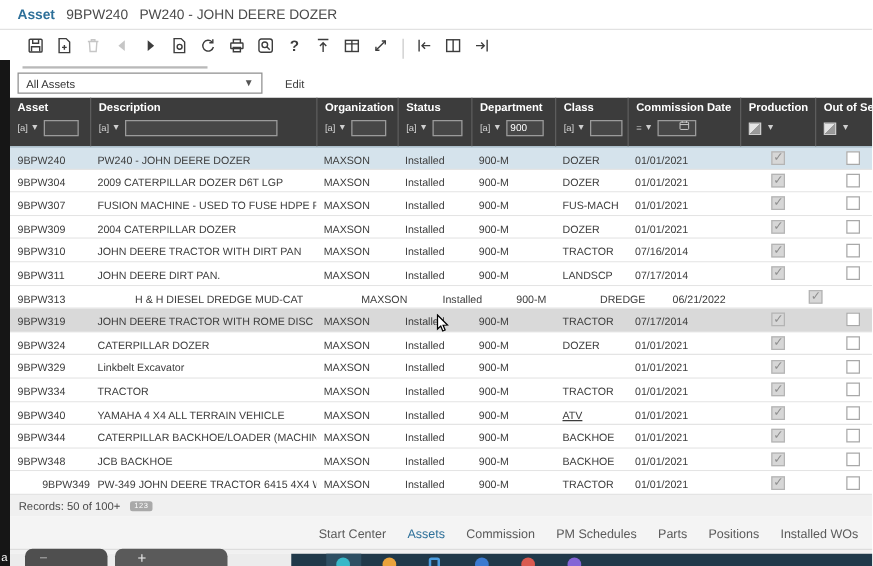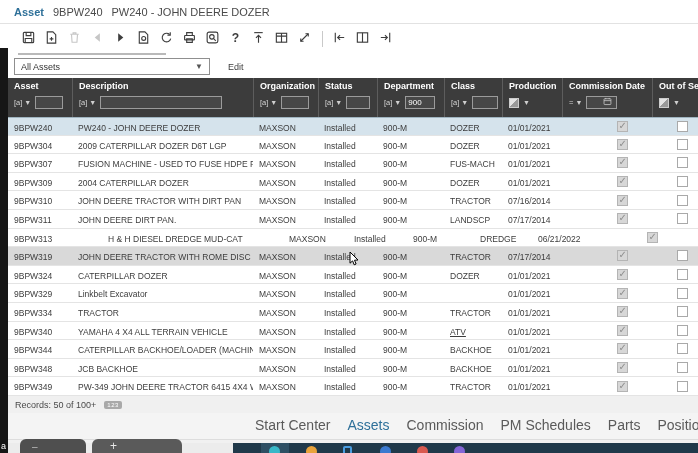--- a/index.html
+++ b/index.html
@@ -62,21 +62,21 @@
   .cbox.checked::after { content:"\2713"; position:absolute; left:1px; top:-2px; font-size:10px; color:#8e8e8e; }
 
   
   .footer { position:absolute; left:8px; top:396px; width:690px; height:17px; background:#f0f0f0;
             display:flex; align-items:center; padding-left:7px; }
   .footer .rectext { font-size:9px; color:#4a4a4a; }
   .footer .badge { margin-left:8px; background:#a9a9a9; color:#fff; font-size:6px; padding:1px 3px;
                    border-radius:2px; letter-spacing:0.5px; }
   .tabsbar { position:absolute; left:8px; top:413px; width:690px; height:26px; background:#f4f4f4;
              display:flex; align-items:flex-end; padding:0 0 6px 247px; overflow:hidden; }
-  .tab { font-size:14px; color:#5a5a5a; margin-right:17px; white-space:nowrap; position:relative; cursor:pointer; }
+  .tab { font-size:10px; color:#5a5a5a; margin-right:17px; white-space:nowrap; position:relative; cursor:pointer; }
   .tab.active { color:#2e7099; }
   .tab.active::before { content:""; position:absolute; left:-6px; right:-6px; top:-13px; height:3px; background:#1f4e63; }
 
   
   .bottomstrip { position:absolute; left:8px; top:439px; width:690px; height:4px; background:#f1f1f1; border-top:1px solid #ddd; }
   .browser-tabs { position:absolute; left:8px; top:443px; width:225px; height:10px; background:#ececec; }
   .btab { position:absolute; left:12px; top:-4px; width:66px; height:14px; background:#4f4f4f;
           border-radius:6px 6px 0 0; display:flex; align-items:center; cursor:pointer; }
   .btab .dash { color:#bdbdbd; font-size:10px; margin-left:12px; }
   .newtab { position:absolute; left:84px; top:-4px; width:90px; height:14px; background:#5a5a5a;
@@ -258,41 +258,41 @@
           </div>
         </div>
         <div class="hcell" style="width: 58px;">
           <div class="hlabel">Class</div>
           <div class="hfilter">
             <span class="fop">[a]</span>
             <span class="fcaret">▼</span>
             <input class="finput" style="width: 26px;" value="">
           </div>
         </div>
-        <div class="hcell" style="width: 60px;">
-          <div class="hlabel">Production</div>
-          <div class="hfilter">
-            <span class="fbool"></span>
-            <span class="fcaret">▼</span>
-          </div>
-        </div>
         <div class="hcell" style="width: 90px;">
           <div class="hlabel">Commission Date</div>
           <div class="hfilter">
             <span class="fop">=</span>
             <span class="fcaret">▼</span>
             <span class="fdate">
               <span><svg viewBox="0 0 16 16">
                   <rect x="1.5" y="2.5" width="10" height="8.5" rx="1"></rect>
                   <path d="M1.5 5.3h10M4 1.3v2M9 1.3v2"></path>
                 </svg></span>
             </span>
           </div>
         </div>
         <div class="hcell" style="width: 60px;">
+          <div class="hlabel">Production</div>
+          <div class="hfilter">
+            <span class="fbool"></span>
+            <span class="fcaret">▼</span>
+          </div>
+        </div>
+        <div class="hcell" style="width: 60px;">
           <div class="hlabel">Out of Service</div>
           <div class="hfilter">
             <span class="fbool"></span>
             <span class="fcaret">▼</span>
           </div>
         </div>
       </div>
       <div class="tbody">
         <div class="trow selected">
           <div class="cell" style="width: 64px;">9BPW240</div>
@@ -498,21 +498,21 @@
           <div class="cell" style="width: 58px;">BACKHOE</div>
           <div class="cell" style="width: 90px;">01/01/2021</div>
           <div class="cell chk" style="width: 60px;">
             <span class="cbox checked"></span>
           </div>
           <div class="cell chk" style="width: 60px;">
             <span class="cbox"></span>
           </div>
         </div>
         <div class="trow">
-          <div class="cell" style="width: 64px;">9BPW349</div>
+          <div class="cell" style="width: 64px; text-align: right;">9BPW349</div>
           <div class="cell" style="width: 181px;">PW-349 JOHN DEERE TRACTOR 6415 4X4 W/CAB</div>
           <div class="cell" style="width: 65px;">MAXSON</div>
           <div class="cell" style="width: 59px;">Installed</div>
           <div class="cell" style="width: 67px;">900-M</div>
           <div class="cell" style="width: 58px;">TRACTOR</div>
           <div class="cell" style="width: 90px;">01/01/2021</div>
           <div class="cell chk" style="width: 60px;">
             <span class="cbox checked"></span>
           </div>
           <div class="cell chk" style="width: 60px;">

